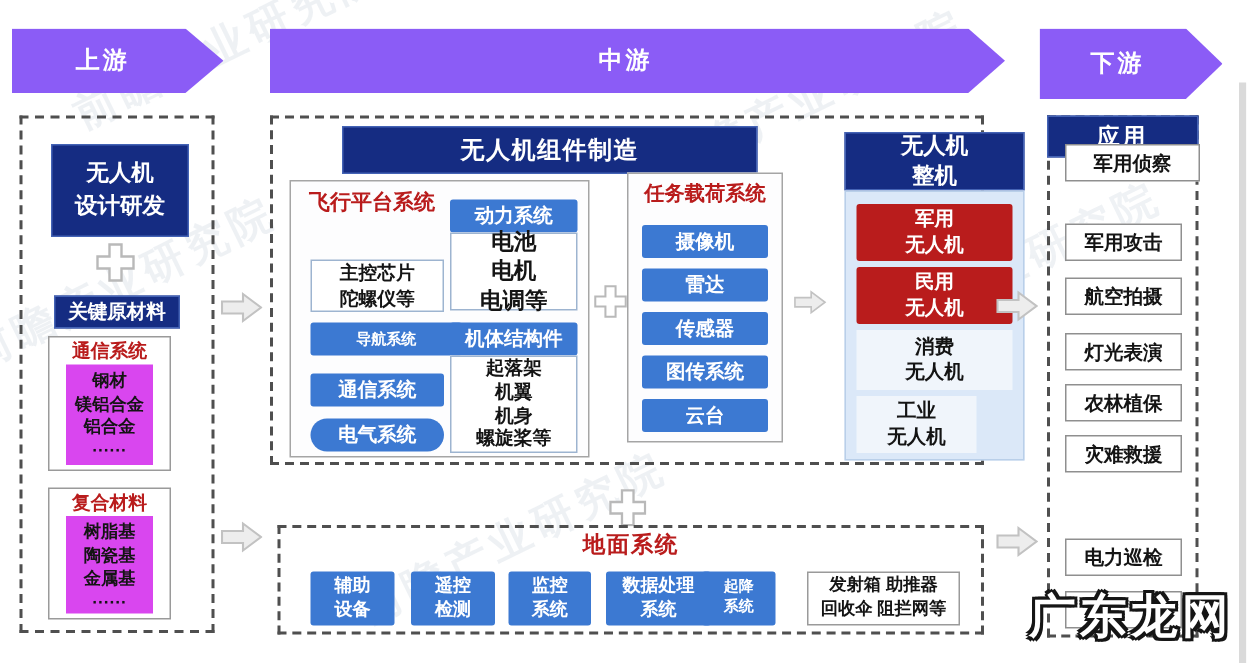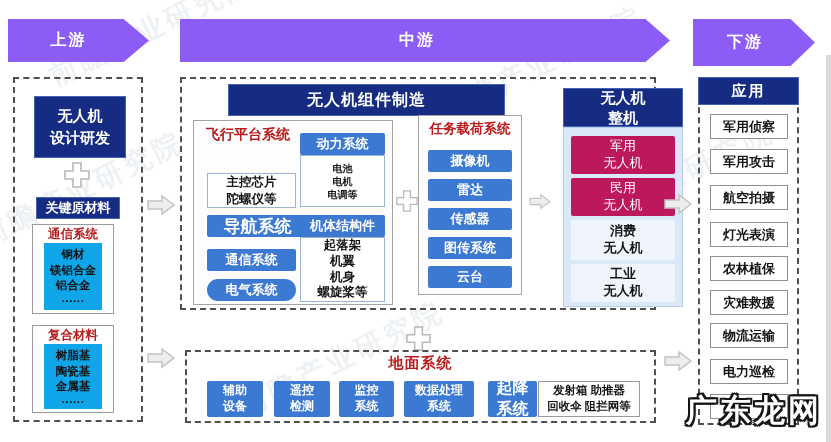--- a/index.html
+++ b/index.html
@@ -9,29 +9,29 @@
   .flexc{display:flex;align-items:center;justify-content:center;text-align:center;}
   .pre{white-space:pre-line;}
   
   .stage{background:#8b5cf6;color:#fff;font-weight:bold;font-size:16px;letter-spacing:2px;}
   
   .dashed{border:2px dashed #4f4f4f;background:transparent;}
   
   .navy{background:#152c82;color:#fff;font-weight:bold;border:1px solid #4463b5;}
   
   .blue{background:#3c79d2;color:#fff;font-weight:bold;border-radius:2px;}
-  .blue2{background:#be185d;color:#fff;font-weight:normal;border-radius:2px;}
+  .blue2{background:#b91c1c;color:#fff;font-weight:bold;border-radius:2px;}
   
   .wdetail{background:#fff;border:1px solid #9db4d0;color:#141414;font-weight:bold;}
   
   .outline{background:#fdfdfe;border:1px solid #a5a5a5;}
   .outline2{background:#fff;border:1px solid #9a9a9a;}
   
   .ltblue{background:#dbe8f8;border:1px solid #b9cfe9;}
-  .innerblue{background:#0ea5e9;}
+  .innerblue{background:#d946ef;}
   .lightitem{background:#f0f5fb;color:#141414;font-weight:bold;}
   
   .appitem{background:#fff;border:1px solid #8f8f8f;color:#141414;font-weight:bold;font-size:13px;}
   .blacktitle{color:#b91c1c;font-weight:bold;}
   
   .wm{position:absolute;transform:rotate(-26deg);font-size:28px;font-weight:bold;color:#7d94ad;
       opacity:.12;letter-spacing:4px;white-space:nowrap;pointer-events:none;}
   
   .logo{position:absolute;font-size:31px;font-weight:bold;color:#fff;letter-spacing:3px;white-space:nowrap;
         text-shadow:-2px -2px 0 #151515,2px -2px 0 #151515,-2px 2px 0 #151515,2px 2px 0 #151515,
@@ -91,26 +91,26 @@
   <div class="abs dashed" style="left:180px;top:77px;width:476px;height:233px;"></div>
 
   <div class="abs navy flexc" style="left:228px;top:84px;width:277px;height:32px;font-size:16px;letter-spacing:1px;">无人机组件制造</div>
 
   <div class="abs outline" style="left:193px;top:120px;width:200px;height:185px;"></div>
   <div class="abs blacktitle" style="left:206px;top:126px;font-size:14px;">飞行平台系统</div>
 
   <div class="abs wdetail flexc pre" style="left:207px;top:173px;width:89px;height:35px;font-size:12.5px;line-height:1.3;">主控芯片
 陀螺仪等</div>
 
-  <div class="abs blue flexc" style="left:207px;top:215px;width:101px;height:22px;font-size:17px;">导航系统</div>
+  <div class="abs blue flexc" style="left:207px;top:215px;width:101px;height:22px;font-size:10px;">导航系统</div>
   <div class="abs blue flexc" style="left:207px;top:249px;width:89px;height:22px;font-size:13px;">通信系统</div>
   <div class="abs blue flexc" style="left:207px;top:279px;width:89px;height:22px;font-size:13px;border-radius:11px;">电气系统</div>
 
   <div class="abs blue flexc" style="left:300px;top:133px;width:85px;height:22px;font-size:13px;">动力系统</div>
-  <div class="abs wdetail flexc pre" style="left:300px;top:155px;width:85px;height:52px;font-size:10px;line-height:1.3;">电池
+  <div class="abs wdetail flexc pre" style="left:300px;top:155px;width:85px;height:52px;font-size:15px;line-height:1.3;">电池
 电机
 电调等</div>
 
   <div class="abs blue flexc" style="left:300px;top:215px;width:85px;height:22px;font-size:13px;">机体结构件</div>
   <div class="abs wdetail flexc pre" style="left:300px;top:237px;width:85px;height:65px;font-size:12.5px;line-height:1.25;">起落架
 机翼
 机身
 螺旋桨等</div>
 
   <svg class="abs" style="left:396px;top:190px;" width="22" height="22" viewBox="0 0 26 26">
@@ -131,59 +131,58 @@
 
   <div class="abs navy flexc pre" style="left:563px;top:88px;width:120px;height:39px;font-size:15px;line-height:1.3;">无人机
 整机</div>
   <div class="abs ltblue" style="left:563px;top:127px;width:120px;height:180px;"></div>
   <div class="abs blue2 flexc pre" style="left:571px;top:136px;width:104px;height:38px;font-size:13px;line-height:1.3;">军用
 无人机</div>
   <div class="abs blue2 flexc pre" style="left:571px;top:178px;width:104px;height:38px;font-size:13px;line-height:1.3;">民用
 无人机</div>
   <div class="abs lightitem flexc pre" style="left:571px;top:220px;width:104px;height:40px;font-size:13px;line-height:1.3;">消费
 无人机</div>
-  <div class="abs lightitem flexc pre" style="left:571px;top:264px;width:104px;height:38px;font-size:13px;line-height:1.3;">工业
+  <div class="abs lightitem flexc pre" style="left:571px;top:264px;width:80px;height:38px;font-size:13px;line-height:1.3;">工业
 无人机</div>
 
   <svg class="abs" style="left:406px;top:326px;" width="25" height="25" viewBox="0 0 26 26">
     <path d="M9 1 h8 v8 h8 v8 h-8 v8 h-8 v-8 h-8 v-8 h8 z" fill="#ffffff" stroke="#b9b9b9" stroke-width="1.6"></path>
   </svg>
 
   <div class="abs dashed" style="left:185px;top:350px;width:471px;height:73px;"></div>
   <div class="abs blacktitle flexc" style="left:185px;top:354px;width:471px;height:18px;font-size:15px;letter-spacing:1px;">地面系统</div>
   <div class="abs blue flexc pre" style="left:207px;top:381px;width:56px;height:36px;font-size:12px;line-height:1.3;">辅助
 设备</div>
   <div class="abs blue flexc pre" style="left:274px;top:381px;width:56px;height:36px;font-size:12px;line-height:1.3;">遥控
 检测</div>
   <div class="abs blue flexc pre" style="left:339px;top:381px;width:55px;height:36px;font-size:12px;line-height:1.3;">监控
 系统</div>
   <div class="abs blue flexc pre" style="left:404px;top:381px;width:70px;height:36px;font-size:12px;line-height:1.3;">数据处理
 系统</div>
-  <div class="abs blue flexc pre" style="left:488px;top:381px;width:49px;height:36px;font-size:16px;line-height:1.3;">起降
+  <div class="abs blue flexc pre" style="left:468px;top:381px;width:49px;height:36px;font-size:10px;line-height:1.3;font-family:Liberation Mono, monospace;">起降
 系统</div>
   <div class="abs wdetail flexc pre" style="left:538px;top:381px;width:102px;height:36px;font-size:11.5px;line-height:1.35;border-color:#9a9a9a;">发射箱  助推器
 回收伞  阻拦网等</div>
 
   <svg class="abs" style="left:664px;top:193px;" width="28" height="22" viewBox="0 0 28 22">
     <path d="M1 7 h14 v-5 l12 9 -12 9 v-5 h-14 z" fill="#ededed" stroke="#c2c2c2" stroke-width="1.4"></path>
   </svg>
   <svg class="abs" style="left:664px;top:350px;" width="28" height="22" viewBox="0 0 28 22">
     <path d="M1 7 h14 v-5 l12 9 -12 9 v-5 h-14 z" fill="#ededed" stroke="#c2c2c2" stroke-width="1.4"></path>
   </svg>
 
   <div class="abs dashed" style="left:698px;top:77px;width:101px;height:348px;"></div>
   <div class="abs navy flexc" style="left:698px;top:77px;width:101px;height:28px;font-size:15px;letter-spacing:2px;">应用</div>
 
-  <div class="abs appitem flexc" style="left:710px;top:114px;width:78px;height:25px;">军用侦察</div>
+  <div class="abs appitem flexc" style="left:710px;top:96px;width:90px;height:25px;">军用侦察</div>
   <div class="abs appitem flexc" style="left:710px;top:149px;width:78px;height:25px;">军用攻击</div>
   <div class="abs appitem flexc" style="left:710px;top:185px;width:78px;height:25px;">航空拍摄</div>
   <div class="abs appitem flexc" style="left:710px;top:222px;width:78px;height:25px;">灯光表演</div>
   <div class="abs appitem flexc" style="left:710px;top:256px;width:78px;height:25px;">农林植保</div>
   <div class="abs appitem flexc" style="left:710px;top:290px;width:78px;height:25px;">灾难救援</div>
-  <div class="abs appitem flexc" style="left:710px;top:323px;width:78px;height:25px;">物流运输</div>
   <div class="abs appitem flexc" style="left:710px;top:359px;width:78px;height:25px;">电力巡检</div>
   <div class="abs appitem flexc" style="left:710px;top:394px;width:78px;height:25px;"></div>
 
   <div class="abs" style="left:826px;top:55px;width:5px;height:387px;background:#cdcdcd;opacity:.75;"></div>
 
   <div class="logo" style="left:686px;top:390px;">广东龙网</div>
 
 </div>
 
 </body></html>

